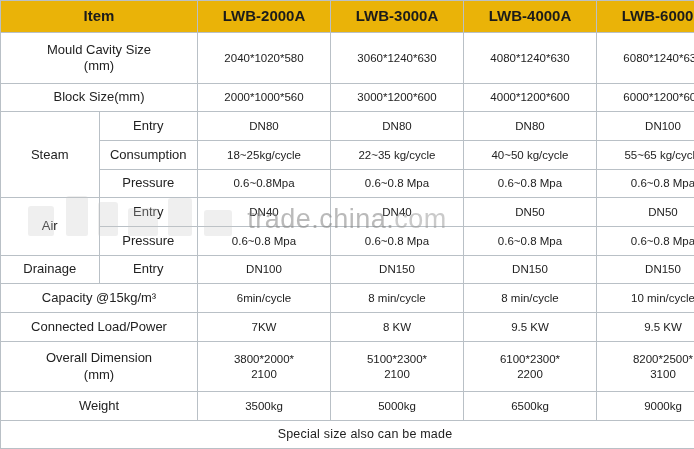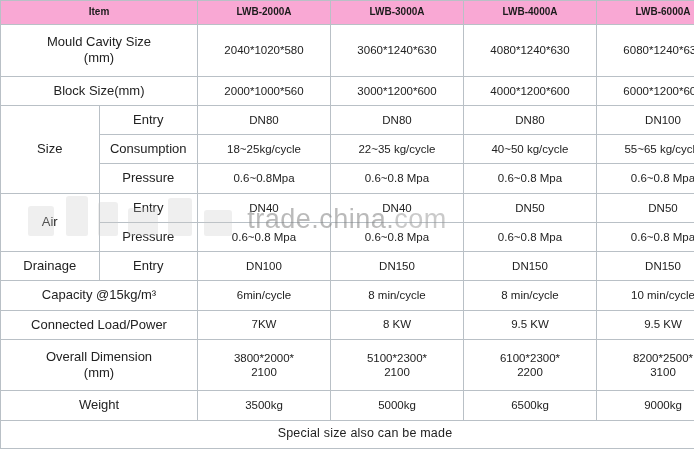--- a/index.html
+++ b/index.html
@@ -32,23 +32,23 @@
     border: 1px solid #b9c0c6;
     text-align: center;
     vertical-align: middle;
     padding: 2px 3px;
     line-height: 1.25;
     font-weight: normal;
     background: #ffffff;
   }
   
   tr.head td {
-    background: #f9a8d4;
+    background: #eab308;
     font-weight: bold;
-    font-size: 10px;
+    font-size: 15px;
     color: #1b1b1b;
   }
   
   td.lbl {
     background: #ffffff;
     font-size: 13px;
   }
   td.val {
     font-size: 11.5px;
   }
@@ -129,21 +129,21 @@
 
       <tr>
         <td colspan="2" class="lbl">Block Size(mm)</td>
         <td class="val">2000*1000*560</td>
         <td class="val">3000*1200*600</td>
         <td class="val">4000*1200*600</td>
         <td class="val">6000*1200*600</td>
       </tr>
 
       <tr>
-        <td rowspan="3" class="lbl" style="width:78px">Size</td>
+        <td rowspan="3" class="lbl" style="width:78px">Steam</td>
         <td class="lbl" style="width:112px">Entry</td>
         <td class="val">DN80</td>
         <td class="val">DN80</td>
         <td class="val">DN80</td>
         <td class="val">DN100</td>
       </tr>
 
       <tr>
         <td class="lbl">Consumption</td>
         <td class="val">18~25kg/cycle</td>

